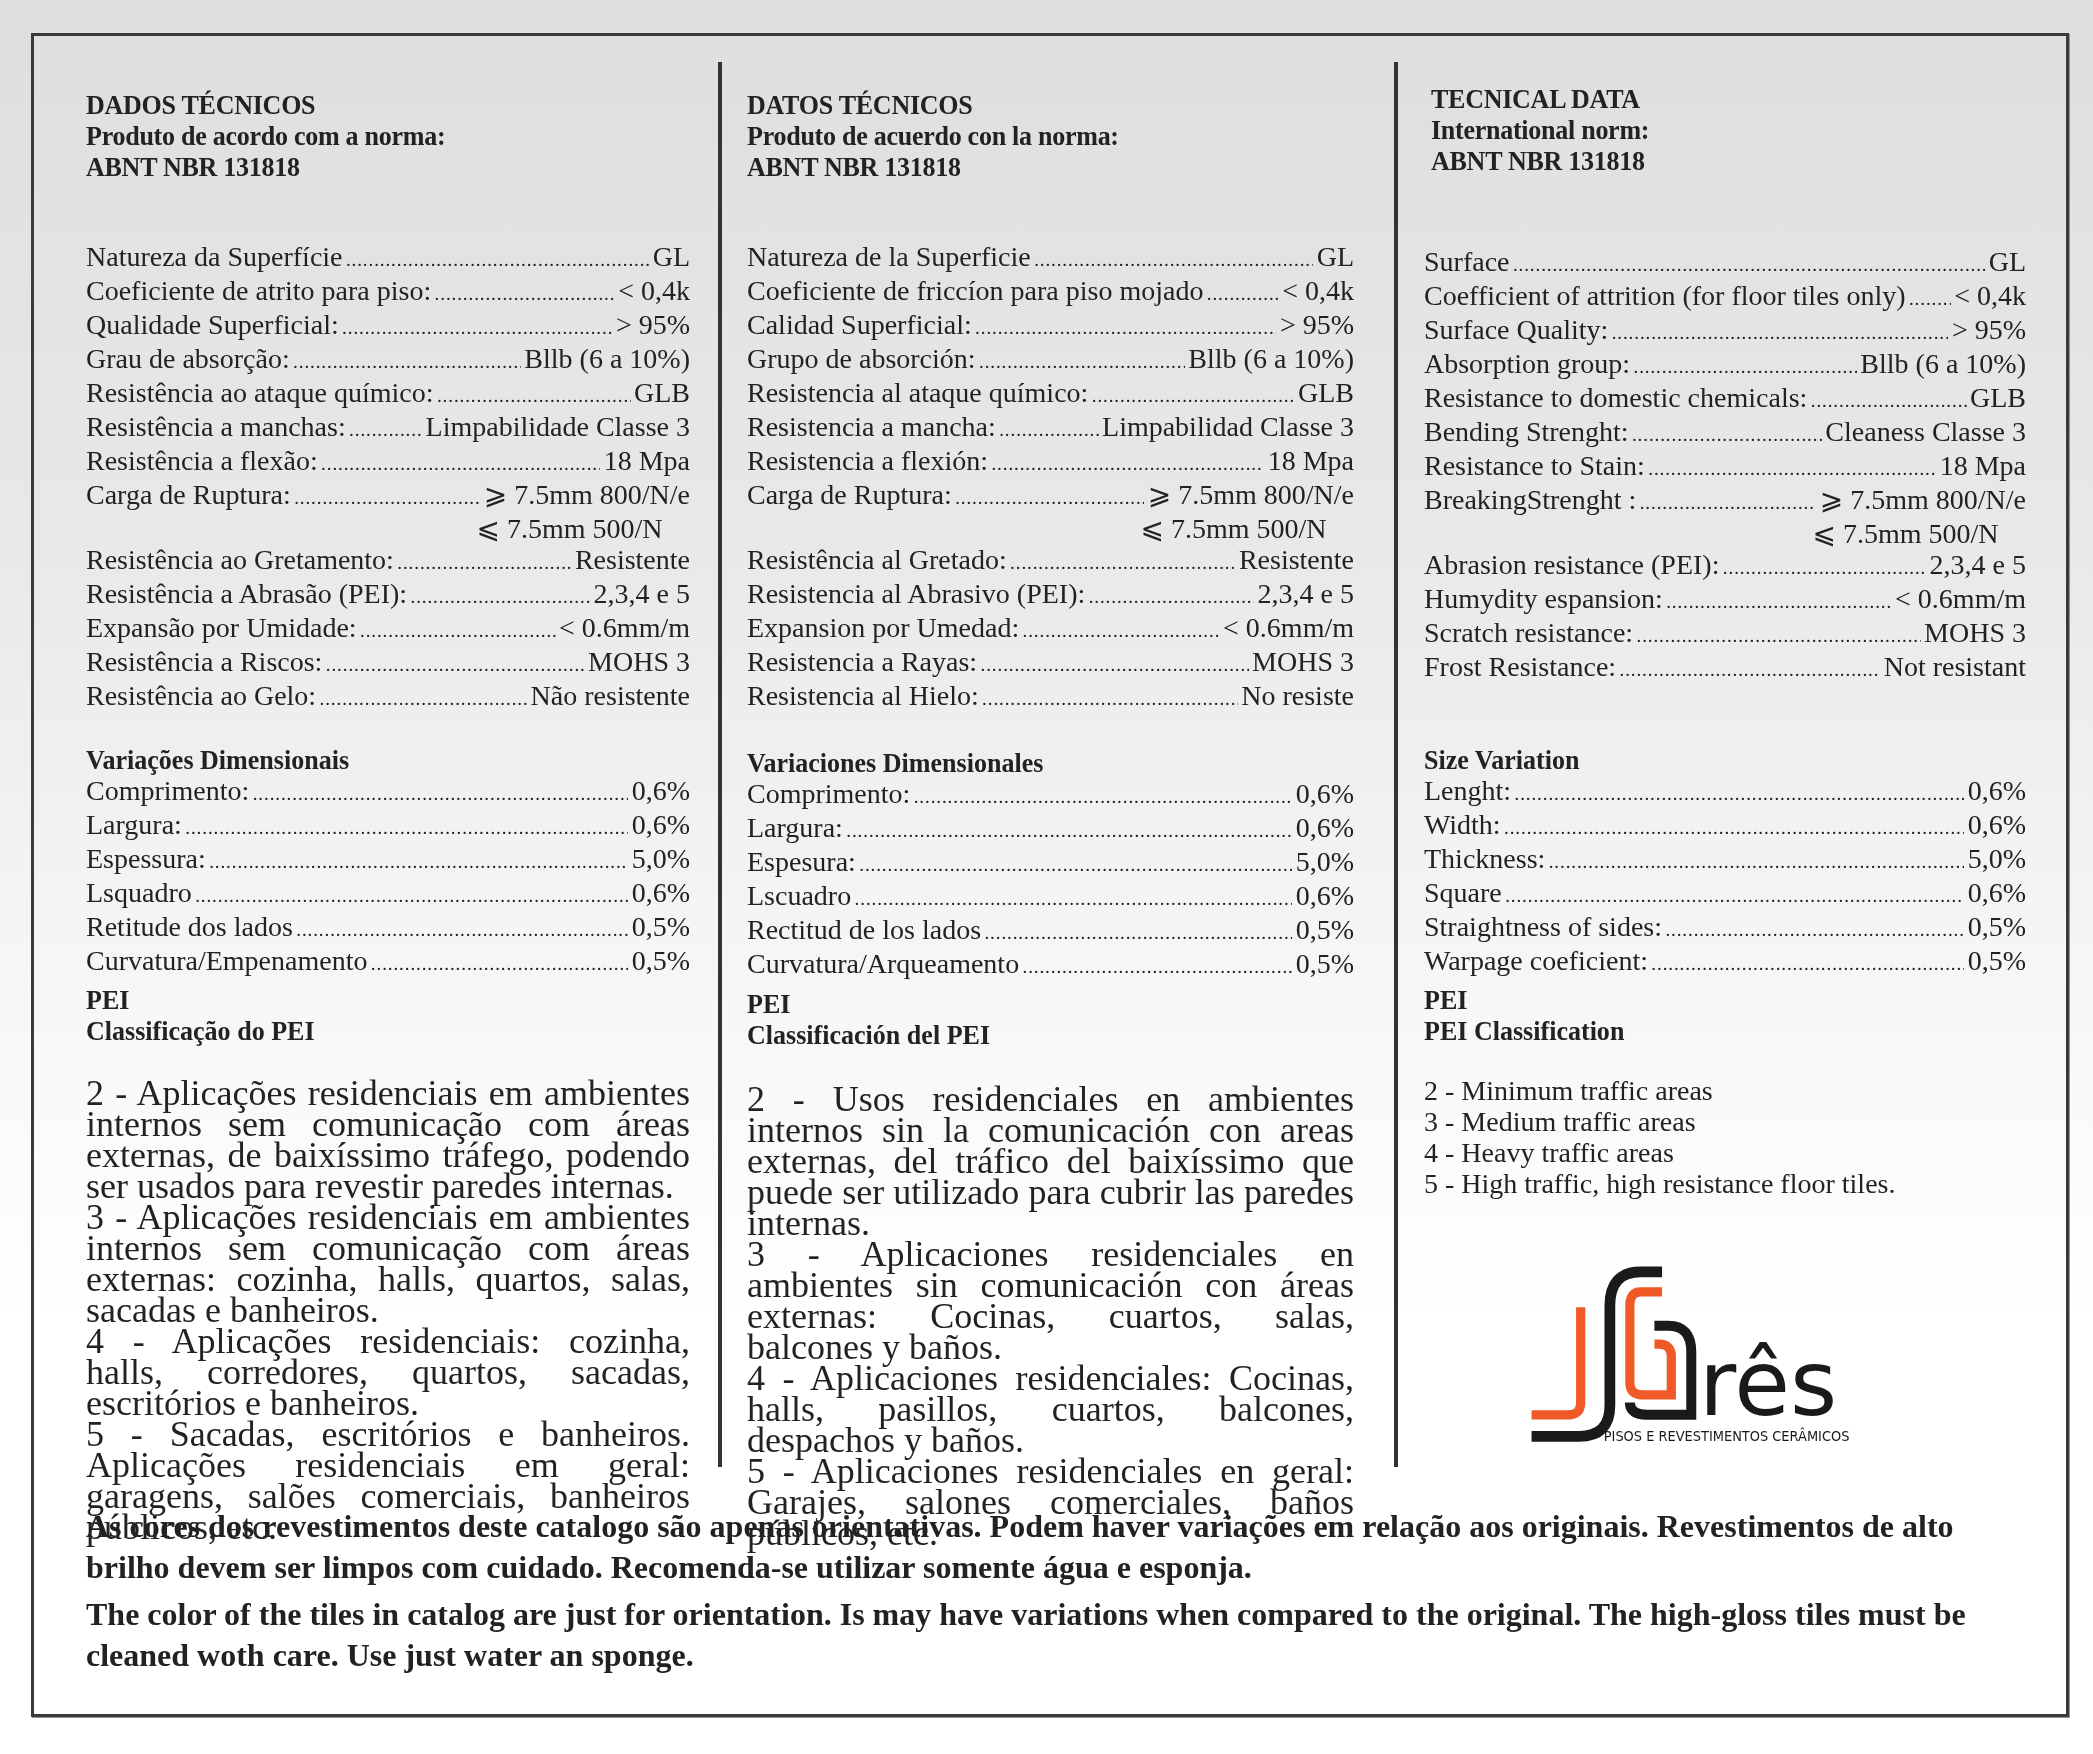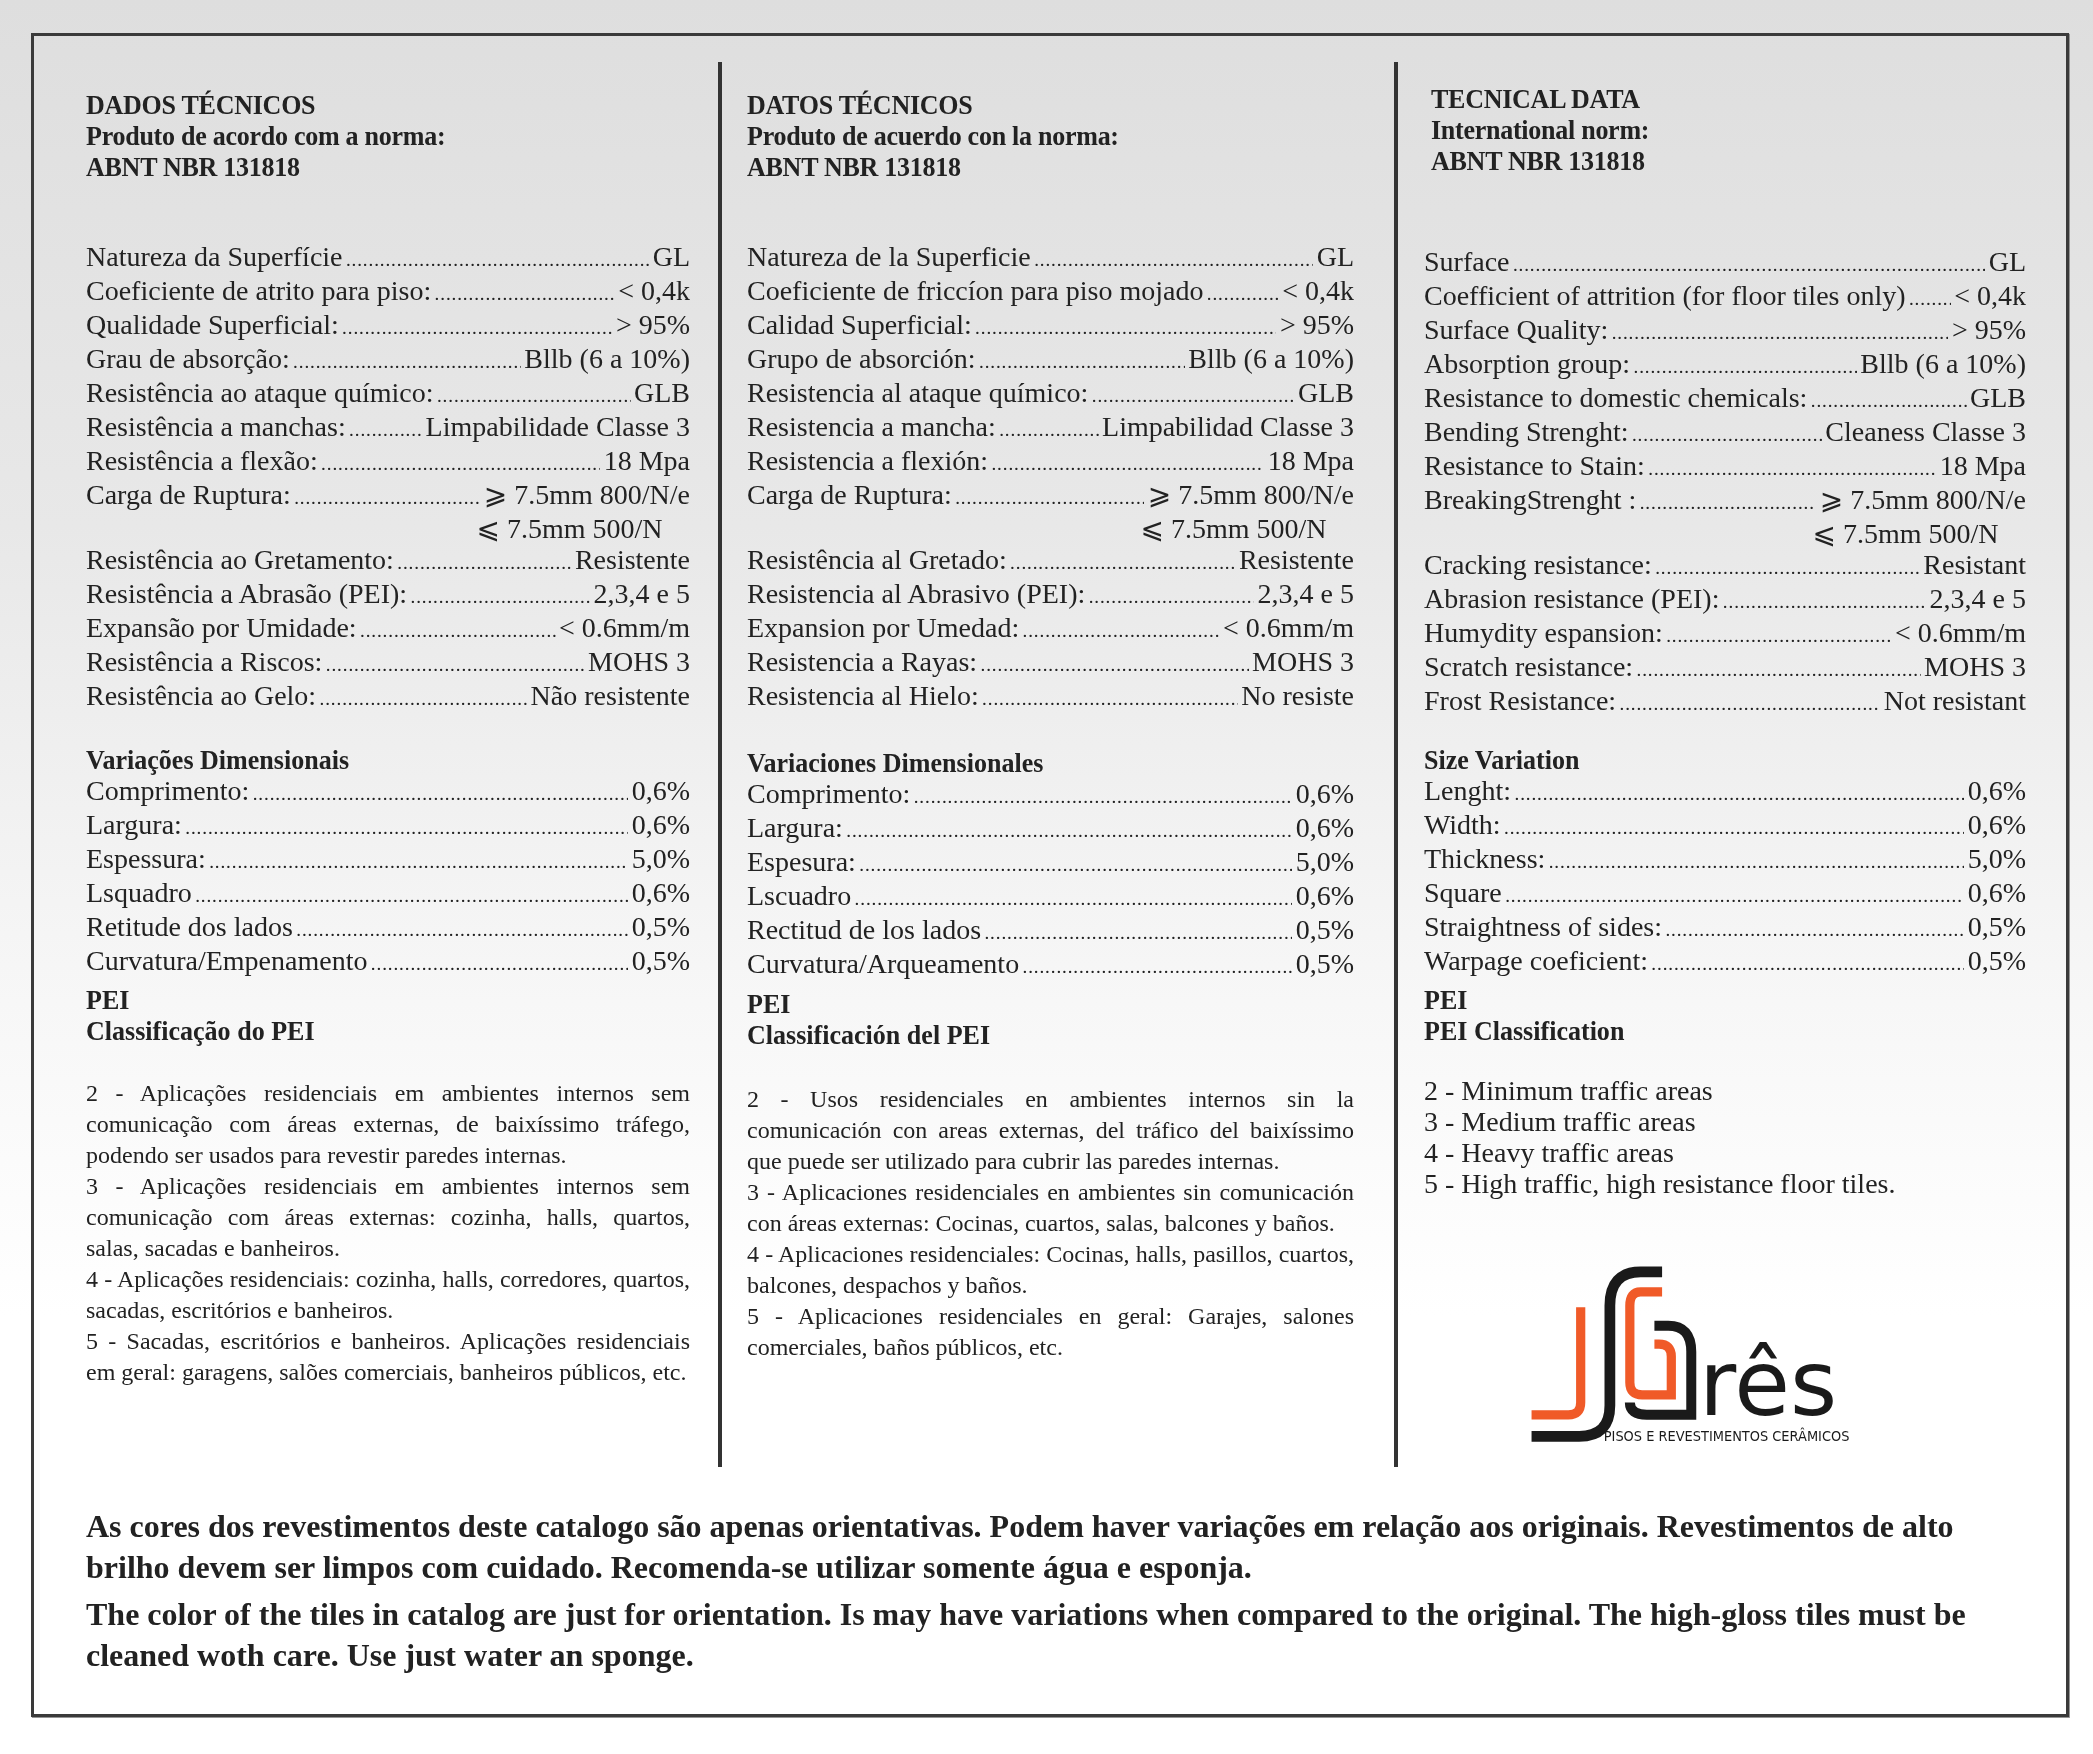--- a/index.html
+++ b/index.html
@@ -18,21 +18,21 @@
   .col { position:absolute; }
   .head { font-weight:bold; font-size:28px; line-height:31px; letter-spacing:-0.3px; transform:scaleX(0.93); transform-origin:left; white-space:nowrap; }
   .spec { font-size:28px; line-height:31px;margin-top:40px; }
   .row { display:flex; align-items:baseline; white-space:nowrap; }
   .row .lbl { flex:0 0 auto; }
   .row .dots { flex:1 1 auto; overflow:hidden; margin:0 3.4px; letter-spacing:0.9px; font-size:19px; }
   .row .dots::before { content:"........................................................................................................................................................................"; }
   .row .val { flex:0 0 auto; text-align:right; }
   .row.cont { justify-content:flex-end; padding-right:27.5px; }
   .subhead { font-weight:bold; font-size:28px; line-height:31px; transform:scaleX(0.93); transform-origin:left; white-space:nowrap; }
-  .para { font-size:24px; line-height:31px; text-align:justify; }
+  .para { font-size:36px; line-height:31px; text-align:justify; }
   .pei-list { font-size:28px; line-height:31px; }
   .note { position:absolute; left:86px; width:1910px; font-weight:bold; font-size:32px; line-height:41px; }
   .logo { position:absolute; left:1501px; top:1252px; width:379px; height:215px; }
 </style>
 </head>
 <body>
 
 <div class="frame"></div>
 <div class="divider" style="left:718px; top:62px; height:1405px;"></div>
 <div class="divider" style="left:1394px; top:62px; height:1405px;"></div>
@@ -319,25 +319,20 @@
         <span class="dots"></span>
         <span class="val">18 Mpa</span>
       </div>
       <div class="row">
         <span class="lbl">BreakingStrenght :</span>
         <span class="dots"></span>
         <span class="val">⩾ 7.5mm 800/N/e</span>
       </div>
       <div class="row cont">
         <span class="val">⩽ 7.5mm 500/N</span>
-      </div>
-      <div class="row">
-        <span class="lbl">Cracking resistance:</span>
-        <span class="dots"></span>
-        <span class="val">Resistant</span>
       </div>
       <div class="row">
         <span class="lbl">Abrasion resistance (PEI):</span>
         <span class="dots"></span>
         <span class="val">2,3,4 e 5</span>
       </div>
       <div class="row">
         <span class="lbl">Humydity espansion:</span>
         <span class="dots"></span>
         <span class="val">&lt; 0.6mm/m</span>

